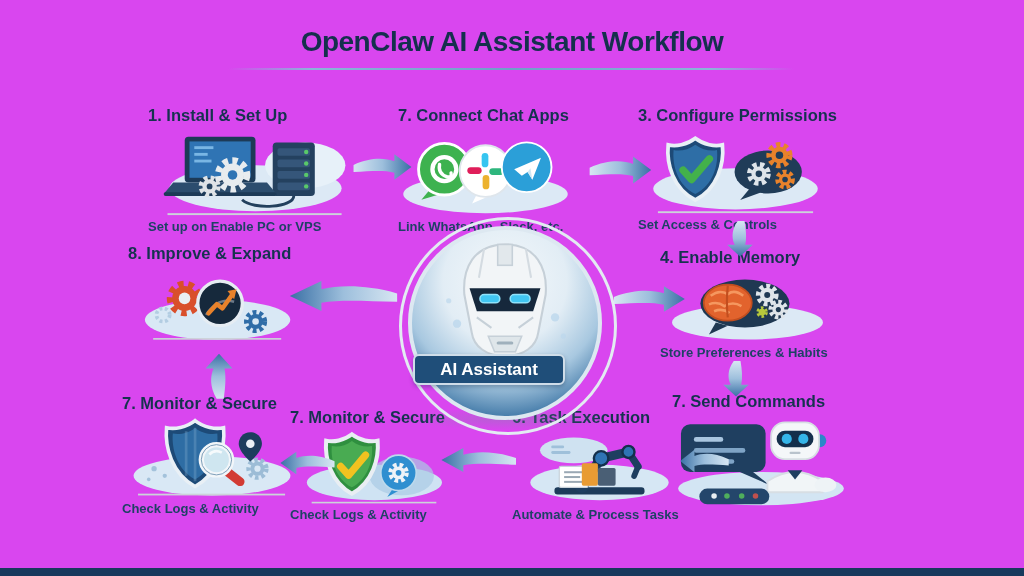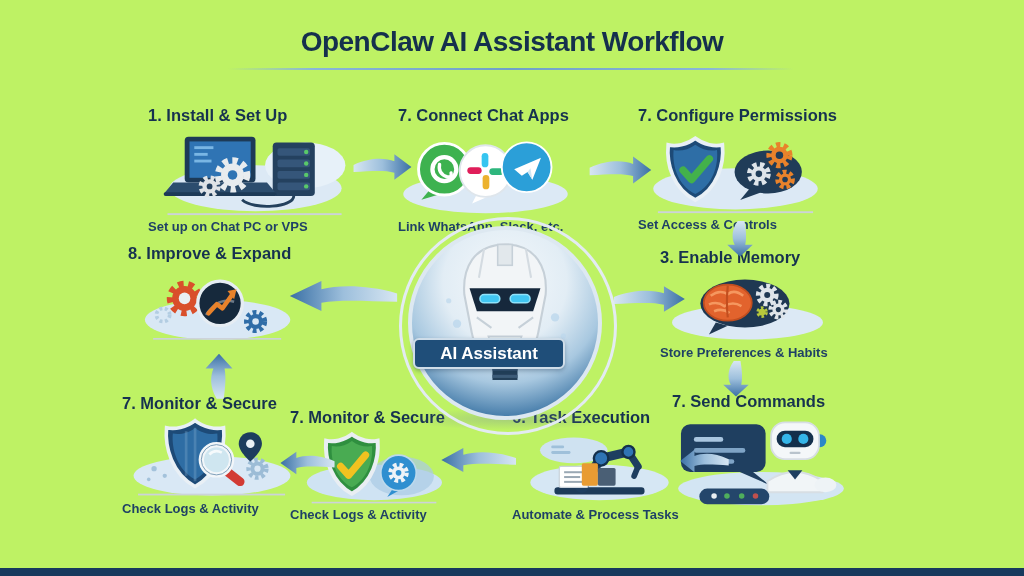--- a/index.html
+++ b/index.html
@@ -1,18 +1,18 @@
 <!DOCTYPE html>
 <html><head>
 <meta charset="utf-8">
 <style>
   html,body{margin:0;padding:0;background:#fff;}
   #stage{
     position:relative;width:1024px;height:576px;overflow:hidden;
-    background:#bef264;font-family:"Liberation Sans",sans-serif;
+    background:#d946ef;font-family:"Liberation Sans",sans-serif;
   }
   .title{
     position:absolute;top:26px;left:0;width:100%;text-align:center;
     font-size:28px;font-weight:800;color:#15304d;letter-spacing:-0.5px;
   }
   .title-underline{
     position:absolute;top:68px;left:228px;width:566px;height:2px;
     background:linear-gradient(to right,rgba(138,182,217,0),#8ab6d9 15%,#6fa0c9 50%,#8ab6d9 85%,rgba(138,182,217,0));
   }
   .node{position:absolute;text-align:left;}
@@ -32,21 +32,21 @@
     position:absolute;left:408px;top:226px;width:194px;height:194px;border-radius:50%;
     background:radial-gradient(circle at 50% 28%,#f4f8fb 0%,#e2edf5 38%,#a8c8e0 62%,#3f77a6 84%,#2a5a88 100%);
     border:4px solid #dde8f1;box-sizing:border-box;
   }
   .center-shadow{
     position:absolute;left:402px;top:408px;width:216px;height:22px;border-radius:50%;
     background:radial-gradient(ellipse at center,rgba(120,140,160,.35),rgba(120,140,160,0) 70%);
   }
   .robot{position:absolute;left:432px;top:234px;width:146px;height:132px;}
   .banner{
-    position:absolute;left:413px;top:338px;width:152px;height:31px;
+    position:absolute;left:413px;top:354px;width:152px;height:31px;
     background:#1f4e79;border:2px solid #cfdde9;border-radius:6px;box-sizing:border-box;
     display:flex;align-items:center;justify-content:center;
     color:#ffffff;font-size:17px;font-weight:800;
     box-shadow:0 2px 4px rgba(20,50,80,.35);
   }
   .bottom-bar{position:absolute;left:0;bottom:0;width:1024px;height:8px;background:#17395d;}
 </style>
 </head>
 <body>
 
@@ -101,21 +101,21 @@
         <rect x="4" y="66" width="118" height="4" rx="2" fill="#1d3a57"></rect>
         <circle cx="76" cy="48" r="15" fill="none" stroke="#e8ecef" stroke-width="7" stroke-dasharray="5.5 4.5"></circle>
         <circle cx="76" cy="48" r="12" fill="#e8ecef"></circle>
           <circle cx="76" cy="48" r="5" fill="#2f74b4"></circle>
         <circle cx="52" cy="60" r="9" fill="none" stroke="#dfe3e7" stroke-width="5" stroke-dasharray="4 3.2"></circle>
         <circle cx="52" cy="60" r="7.5" fill="#dfe3e7"></circle>
           <circle cx="52" cy="60" r="3" fill="#24415f"></circle>
         <rect x="8" y="88" width="182" height="2" fill="#ccd3d9"></rect>
       </svg>
     </div>
-    <div class="caption">Set up on Chat PC or VPS</div>
+    <div class="caption">Set up on Enable PC or VPS</div>
   </div>
 
   <div class="node" style="left:398px;top:106px;width:175px">
     <div class="label">7. Connect Chat Apps</div>
     <div class="art" style="height:88px">
       <svg viewBox="0 0 180 92">
         <ellipse cx="90" cy="68" rx="86" ry="20" fill="#dce9f5"></ellipse>
         <g transform="translate(47,42)">
           <path d="M-14,20 L-24,32 L-4,26 Z" fill="#3db24f"></path>
           <circle r="27" fill="#3db24f" stroke="#ffffff" stroke-width="3"></circle>
@@ -134,21 +134,21 @@
           <circle r="26" fill="#2b9fd8" stroke="#ffffff" stroke-width="2"></circle>
           <path d="M-13,2 L15,-10 L6,13 L1,5 L-5,9 Z" fill="#ffffff"></path>
           <path d="M1,5 L6,13 L4,1 Z" fill="#cfe7f4"></path>
         </g>
       </svg>
     </div>
     <div class="caption">Link WhatsApp, Slack, etc.</div>
   </div>
 
   <div class="node" style="left:638px;top:106px;width:195px">
-    <div class="label">7. Configure Permissions</div>
+    <div class="label">3. Configure Permissions</div>
     <div class="art" style="height:86px">
       <svg viewBox="0 0 190 92">
         <ellipse cx="95" cy="64" rx="88" ry="22" fill="#dce9f5"></ellipse>
         <g transform="translate(130,46)">
           <ellipse rx="36" ry="23" fill="#203c58"></ellipse>
           <path d="M-20,18 L-30,30 L-8,22 Z" fill="#203c58"></path>
           <circle cx="12" cy="-18" r="11" fill="none" stroke="#e8822b" stroke-width="6" stroke-dasharray="4.5 3.5"></circle>
           <circle cx="12" cy="-18" r="9" fill="#e8822b"></circle>
             <circle cx="12" cy="-18" r="4" fill="#203c58"></circle>
           <circle cx="-10" cy="2" r="10" fill="none" stroke="#dfe5ea" stroke-width="5.5" stroke-dasharray="4.5 3.5"></circle>
@@ -163,21 +163,21 @@
           <path transform="scale(.8)" d="M0,-34 C9,-27 21,-25 29,-27 C31,-7 24,20 0,32 C-24,20 -31,-7 -29,-27 C-21,-25 -9,-27 0,-34 Z" fill="#2e6ea6"></path>
           <path d="M-13,0 L-4,10 L15,-12" stroke="#43b14b" stroke-width="8" fill="none" stroke-linecap="round" stroke-linejoin="round"></path>
         </g>
         <rect x="12" y="88" width="166" height="2" fill="#ccd3d9"></rect>
       </svg>
     </div>
     <div class="caption">Set Access &amp; Controls</div>
   </div>
 
   <div class="node" style="left:660px;top:248px;width:175px">
-    <div class="label">3. Enable Memory</div>
+    <div class="label">4. Enable Memory</div>
     <div class="art" style="height:72px">
       <svg viewBox="0 0 190 84">
         <ellipse cx="95" cy="60" rx="88" ry="20" fill="#dce9f5"></ellipse>
         <ellipse cx="92" cy="38" rx="52" ry="28" fill="#1f3852"></ellipse>
         <path d="M58,60 L50,74 L72,64 Z" fill="#1f3852"></path>
         <g transform="translate(72,37)">
           <ellipse rx="28" ry="21" fill="#e2632d" stroke="#c24e1f" stroke-width="2"></ellipse>
           <path d="M-20,-8 Q -10,-16 0,-10 Q 8,-16 18,-8" stroke="#f5975f" stroke-width="3" fill="none"></path>
           <path d="M-22,2 Q -12,-2 -4,4 Q 6,-2 16,4" stroke="#f5975f" stroke-width="3" fill="none"></path>
           <path d="M-16,10 Q -6,6 2,12" stroke="#f5975f" stroke-width="3" fill="none"></path>

